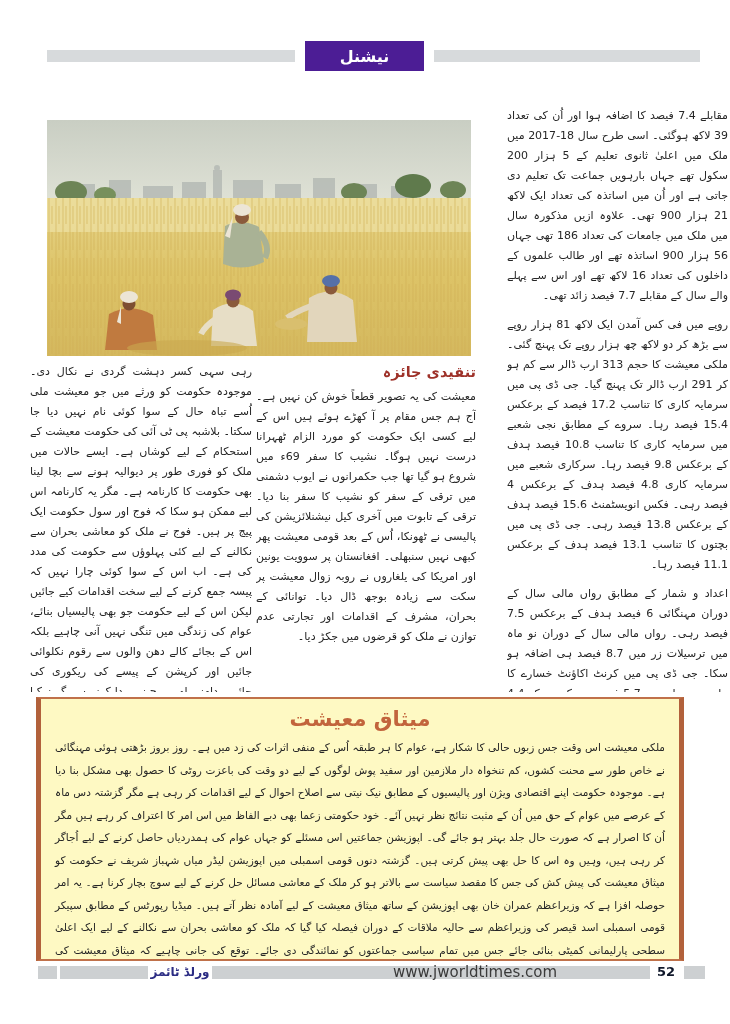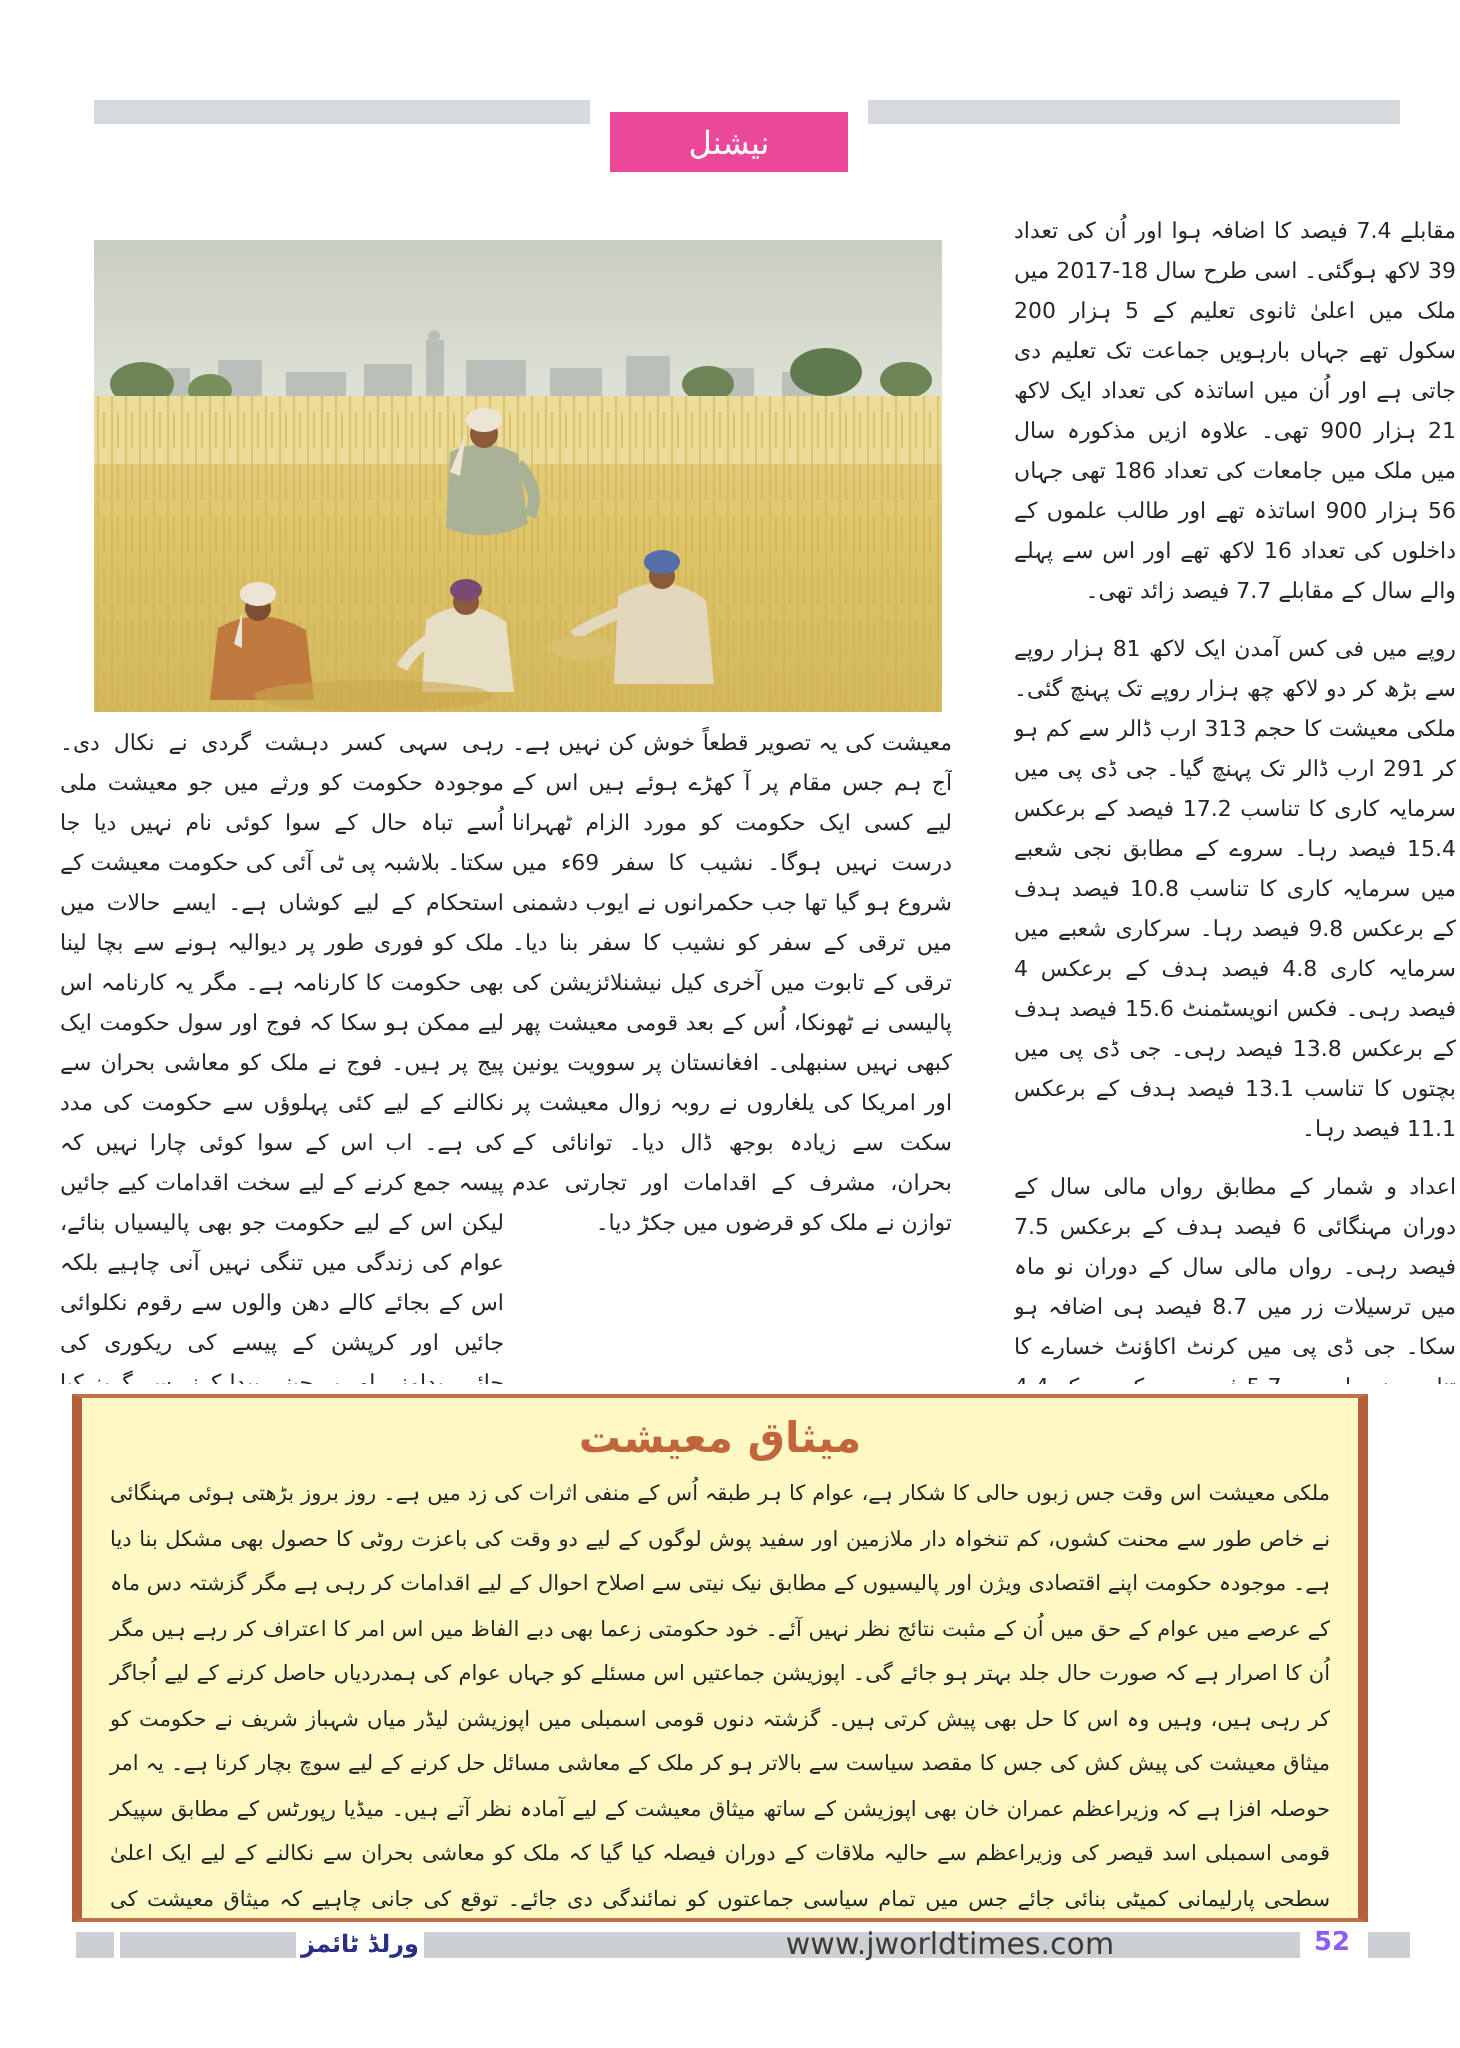--- a/index.html
+++ b/index.html
@@ -5,23 +5,23 @@
   html,body{margin:0;padding:0;}
   body{
     width:730px;height:1024px;background:#ffffff;position:relative;overflow:hidden;
     font-family:"DejaVu Sans",sans-serif;color:#262626;
   }
   
   .hrule{position:absolute;top:50px;height:12px;background:#d7dadc;}
   .hrule.left{left:47px;width:248px;}
   .hrule.right{left:434px;width:266px;}
   .section-tab{
-    position:absolute;left:305px;top:56px;width:119px;height:30px;
-    background:#ec4899;color:#ffffff;display:flex;align-items:center;justify-content:center;
-    font-size:16px;font-weight:normal;direction:rtl;
+    position:absolute;left:305px;top:41px;width:119px;height:30px;
+    background:#4c1d95;color:#ffffff;display:flex;align-items:center;justify-content:center;
+    font-size:16px;font-weight:bold;direction:rtl;
   }
   
   .photo{position:absolute;left:47px;top:120px;width:424px;height:236px;overflow:hidden;}
   
   .col{
     position:absolute;direction:rtl;text-align:justify;overflow:hidden;
   }
   .col p{margin:0 0 9px 0;font-size:11px;line-height:20px;}
   .col-right{left:482px;top:106px;width:221px;height:586px;margin-left:25px;}
   .col-mid{left:256px;top:362px;width:220px;height:330px;}
@@ -53,21 +53,21 @@
   .f-name{
     position:absolute;top:964px;left:150px;width:60px;height:16px;
     color:#2c2d84;font-weight:bold;font-size:12px;direction:rtl;text-align:center;line-height:16px;
   }
   .f-url{
     position:absolute;top:966px;left:212px;width:526px;height:13px;
     font-size:15px;color:#3a3a3a;text-align:center;line-height:13px;
   }
   .f-page{
     position:absolute;top:963px;left:651px;width:30px;height:17px;
-    font-size:13px;font-weight:bold;color:#8b5cf6;text-align:center;line-height:17px;
+    font-size:13px;font-weight:bold;color:#0f172a;text-align:center;line-height:17px;
   }
 </style>
 </head>
 <body>
 
 <div>
 
   <div class="hrule left"></div>
   <div class="section-tab">
     <span>نیشنل</span>
@@ -144,20 +144,21 @@
     </svg>
   </div>
 
   <div class="col col-right">
     <p>مقابلے 7.4 فیصد کا اضافہ ہوا اور اُن کی تعداد 39 لاکھ ہوگئی۔ اسی طرح سال 18-2017 میں ملک میں اعلیٰ ثانوی تعلیم کے 5 ہزار 200 سکول تھے جہاں بارہویں جماعت تک تعلیم دی جاتی ہے اور اُن میں اساتذہ کی تعداد ایک لاکھ 21 ہزار 900 تھی۔ علاوہ ازیں مذکورہ سال میں ملک میں جامعات کی تعداد 186 تھی جہاں 56 ہزار 900 اساتذہ تھے اور طالب علموں کے داخلوں کی تعداد 16 لاکھ تھے اور اس سے پہلے والے سال کے مقابلے 7.7 فیصد زائد تھی۔</p>
     <p>روپے میں فی کس آمدن ایک لاکھ 81 ہزار روپے سے بڑھ کر دو لاکھ چھ ہزار روپے تک پہنچ گئی۔ ملکی معیشت کا حجم 313 ارب ڈالر سے کم ہو کر 291 ارب ڈالر تک پہنچ گیا۔ جی ڈی پی میں سرمایہ کاری کا تناسب 17.2 فیصد کے برعکس 15.4 فیصد رہا۔ سروے کے مطابق نجی شعبے میں سرمایہ کاری کا تناسب 10.8 فیصد ہدف کے برعکس 9.8 فیصد رہا۔ سرکاری شعبے میں سرمایہ کاری 4.8 فیصد ہدف کے برعکس 4 فیصد رہی۔ فکس انویسٹمنٹ 15.6 فیصد ہدف کے برعکس 13.8 فیصد رہی۔ جی ڈی پی میں بچتوں کا تناسب 13.1 فیصد ہدف کے برعکس 11.1 فیصد رہا۔</p>
     <p>اعداد و شمار کے مطابق رواں مالی سال کے دوران مہنگائی 6 فیصد ہدف کے برعکس 7.5 فیصد رہی۔ رواں مالی سال کے دوران نو ماہ میں ترسیلات زر میں 8.7 فیصد ہی اضافہ ہو سکا۔ جی ڈی پی میں کرنٹ اکاؤنٹ خسارے کا تناسب نو ماہ میں 5.7 فیصد سے کم ہو کر 4.4 فیصد تک پہنچ گیا ہے۔</p>
   </div>
 
   <div class="col col-mid">
+    <div class="red-heading">تنقیدی جائزہ</div>
     <p>معیشت کی یہ تصویر قطعاً خوش کن نہیں ہے۔ آج ہم جس مقام پر آ کھڑے ہوئے ہیں اس کے لیے کسی ایک حکومت کو مورد الزام ٹھہرانا درست نہیں ہوگا۔ نشیب کا سفر 69ء میں شروع ہو گیا تھا جب حکمرانوں نے ایوب دشمنی میں ترقی کے سفر کو نشیب کا سفر بنا دیا۔ ترقی کے تابوت میں آخری کیل نیشنلائزیشن کی پالیسی نے ٹھونکا، اُس کے بعد قومی معیشت پھر کبھی نہیں سنبھلی۔ افغانستان پر سوویت یونین اور امریکا کی یلغاروں نے روبہ زوال معیشت پر سکت سے زیادہ بوجھ ڈال دیا۔ توانائی کے بحران، مشرف کے اقدامات اور تجارتی عدم توازن نے ملک کو قرضوں میں جکڑ دیا۔</p>
   </div>
 
   <div class="col col-left">
     <p>رہی سہی کسر دہشت گردی نے نکال دی۔ موجودہ حکومت کو ورثے میں جو معیشت ملی اُسے تباہ حال کے سوا کوئی نام نہیں دیا جا سکتا۔ بلاشبہ پی ٹی آئی کی حکومت معیشت کے استحکام کے لیے کوشاں ہے۔ ایسے حالات میں ملک کو فوری طور پر دیوالیہ ہونے سے بچا لینا بھی حکومت کا کارنامہ ہے۔ مگر یہ کارنامہ اس لیے ممکن ہو سکا کہ فوج اور سول حکومت ایک پیج پر ہیں۔ فوج نے ملک کو معاشی بحران سے نکالنے کے لیے کئی پہلوؤں سے حکومت کی مدد کی ہے۔ اب اس کے سوا کوئی چارا نہیں کہ پیسہ جمع کرنے کے لیے سخت اقدامات کیے جائیں لیکن اس کے لیے حکومت جو بھی پالیسیاں بنائے، عوام کی زندگی میں تنگی نہیں آنی چاہیے بلکہ اس کے بجائے کالے دھن والوں سے رقوم نکلوائی جائیں اور کرپشن کے پیسے کی ریکوری کی جائے۔ بدامنی اور بے چینی پیدا کرنے سے گریز کیا جائے کہ ایسے حالات میں لاکھ کوشش کی جائے، معیشت نہیں پنپ سکتی۔</p>
   </div>
 
   <div class="charter">
     <div class="charter-title">میثاق معیشت</div>
     <div class="charter-body">ملکی معیشت اس وقت جس زبوں حالی کا شکار ہے، عوام کا ہر طبقہ اُس کے منفی اثرات کی زد میں ہے۔ روز بروز بڑھتی ہوئی مہنگائی نے خاص طور سے محنت کشوں، کم تنخواہ دار ملازمین اور سفید پوش لوگوں کے لیے دو وقت کی باعزت روٹی کا حصول بھی مشکل بنا دیا ہے۔ موجودہ حکومت اپنے اقتصادی ویژن اور پالیسیوں کے مطابق نیک نیتی سے اصلاح احوال کے لیے اقدامات کر رہی ہے مگر گزشتہ دس ماہ کے عرصے میں عوام کے حق میں اُن کے مثبت نتائج نظر نہیں آئے۔ خود حکومتی زعما بھی دبے الفاظ میں اس امر کا اعتراف کر رہے ہیں مگر اُن کا اصرار ہے کہ صورت حال جلد بہتر ہو جائے گی۔ اپوزیشن جماعتیں اس مسئلے کو جہاں عوام کی ہمدردیاں حاصل کرنے کے لیے اُجاگر کر رہی ہیں، وہیں وہ اس کا حل بھی پیش کرتی ہیں۔ گزشتہ دنوں قومی اسمبلی میں اپوزیشن لیڈر میاں شہباز شریف نے حکومت کو میثاق معیشت کی پیش کش کی جس کا مقصد سیاست سے بالاتر ہو کر ملک کے معاشی مسائل حل کرنے کے لیے سوچ بچار کرنا ہے۔ یہ امر حوصلہ افزا ہے کہ وزیراعظم عمران خان بھی اپوزیشن کے ساتھ میثاق معیشت کے لیے آمادہ نظر آتے ہیں۔ میڈیا رپورٹس کے مطابق سپیکر قومی اسمبلی اسد قیصر کی وزیراعظم سے حالیہ ملاقات کے دوران فیصلہ کیا گیا کہ ملک کو معاشی بحران سے نکالنے کے لیے ایک اعلیٰ سطحی پارلیمانی کمیٹی بنائی جائے جس میں تمام سیاسی جماعتوں کو نمائندگی دی جائے۔ توقع کی جانی چاہیے کہ میثاق معیشت کی افادیت کو مدنظر رکھتے ہوئے اس پر پارٹی سیاست سے ماورا ہو کر غور و فکر کیا جائے گا۔ اس سلسلے میں جاپان کی مثال کو پیش نظر رکھا جائے جہاں سیاسی رسہ کشی ہوتی ہے مگر معاشی پالیسی کو، جو اتفاق رائے سے بنتی ہے، نہیں چھیڑا جاتا۔ اس کے نتیجے میں وہاں معیشت تیزی سے ترقی کر رہی ہے۔ مجوزہ میثاق معیشت میں ایسے اُصول بھی وضع کیے جانے چاہییں جن سے سیاسی اختلافات کے معیشت پر برے اثرات نہ پڑیں۔</div>

